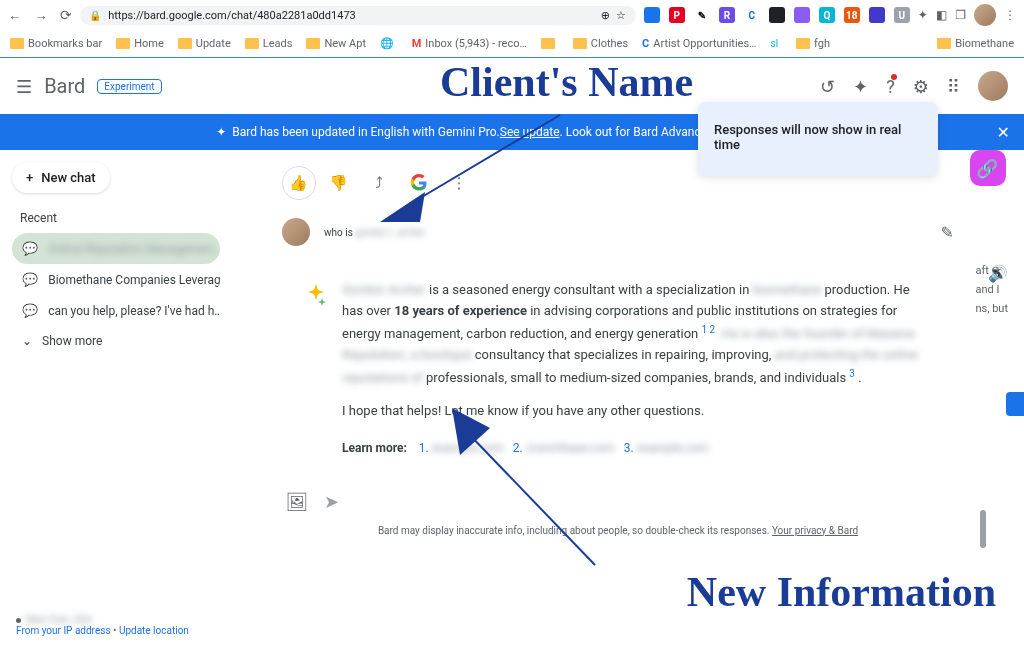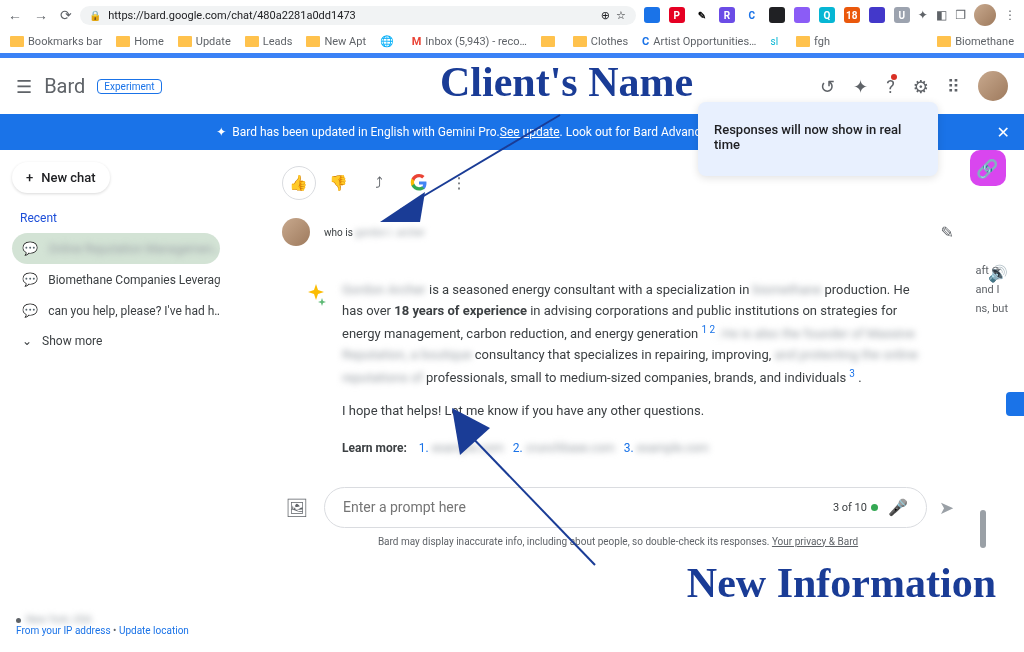--- a/index.html
+++ b/index.html
@@ -8,21 +8,21 @@
 
 .browser-bar { height: 30px; background: #fff; display: flex; align-items: center; padding: 0 8px; gap: 8px; font-size: 12px; color: #5f6368; }
 .nav-arrows { display: flex; gap: 12px; color: #5f6368; }
 .nav-icon { cursor: pointer; font-size: 14px; }
 .url-bar { flex: 1; display: flex; align-items: center; gap: 6px; background: #f1f3f4; border-radius: 14px; padding: 3px 10px; font-size: 11px; color: #202124; }
 .lock { font-size: 10px; }
 .ext-icons { display: flex; gap: 9px; align-items: center; }
 .ext-icon { width: 16px; height: 16px; border-radius: 3px; display: inline-flex; align-items: center; justify-content: center; font-size: 10px; font-weight: bold; }
 
 
-.bookmarks-bar { height: 28px; background: #fff; display: flex; align-items: center; padding: 0 10px; gap: 14px; font-size: 11px; color: #5f6368; border-bottom: 5px solid #3b82f6; }
+.bookmarks-bar { height: 28px; background: #fff; display: flex; align-items: center; padding: 0 10px; gap: 14px; font-size: 11px; color: #5f6368; border-bottom: 1px solid #3b82f6; }
 .bm-item { display: flex; align-items: center; gap: 4px; cursor: pointer; white-space: nowrap; }
 .bm-folder { width: 14px; height: 11px; background: #ffc24d; border-radius: 1px; display: inline-block; }
 
 
 .app-header { height: 56px; display: flex; align-items: center; padding: 0 16px; gap: 12px; }
 .menu-icon { font-size: 18px; color: #5f6368; cursor: pointer; }
 .logo { font-size: 20px; color: #5f6368; font-weight: 400; }
 .experiment-badge { font-size: 10px; color: #1a73e8; border: 1px solid #1a73e8; padding: 1px 6px; border-radius: 4px; }
 .header-right { margin-left: auto; display: flex; gap: 18px; align-items: center; color: #5f6368; }
 .header-icon { font-size: 18px; cursor: pointer; position: relative; }
@@ -32,21 +32,21 @@
 
 
 .banner { height: 36px; background: #1a73e8; color: #fff; display: flex; align-items: center; padding: 0 20px; font-size: 12px; justify-content: center; position: relative; }
 .banner a { color: #fff; text-decoration: underline; }
 .banner-close { position: absolute; right: 14px; cursor: pointer; font-size: 16px; }
 
 
 .main { display: flex; height: calc(100% - 150px); }
 .sidebar { width: 232px; padding: 12px; }
 .new-chat { display: flex; align-items: center; gap: 8px; padding: 8px 14px; border-radius: 20px; background: #fff; border: none; box-shadow: 0 1px 3px rgba(0,0,0,0.15); font-size: 13px; cursor: pointer; color: #202124; font-weight: 500; }
-.recent-label { font-size: 12px; color: #1d4ed8; margin: 18px 0 8px 8px; }
+.recent-label { font-size: 12px; color: #404040; margin: 18px 0 8px 8px; }
 .chat-item { display: flex; align-items: center; gap: 10px; padding: 8px 10px; border-radius: 18px; font-size: 12px; color: #3c4043; cursor: pointer; white-space: nowrap; overflow: hidden; text-overflow: ellipsis; }
 .chat-item.active { background: #d3e3d5; }
 .chat-icon { font-size: 13px; color: #5f6368; }
 .show-more { display: flex; align-items: center; gap: 10px; padding: 8px 10px; font-size: 12px; color: #3c4043; cursor: pointer; }
 .location-block { position: absolute; bottom: 16px; left: 16px; font-size: 10px; color: #5f6368; }
 .location-block .dot { display: inline-block; width: 5px; height: 5px; background: #5f6368; border-radius: 50%; margin-right: 5px; }
 .location-link { color: #1a73e8; cursor: pointer; }
 
 
 .content { flex: 1; padding: 10px 30px 10px 10px; position: relative; }
@@ -89,21 +89,21 @@
 .toast-body { font-size: 11px; color: #5f6368; margin-bottom: 10px; }
 .toast-btn { font-size: 12px; color: #1a73e8; cursor: pointer; font-weight: 500; }
 
 
 .side-accent { position: absolute; right: 18px; top: 150px; width: 36px; height: 36px; background: #d946ef; border-radius: 10px; display: flex; align-items: center; justify-content: center; color: #fff; font-size: 18px; }
 .side-accent2 { position: absolute; right: 0px; top: 392px; width: 18px; height: 24px; background: #1a73e8; border-radius: 4px 0 0 4px; }
 
 
 .anno { position: absolute; font-family: Georgia, serif; font-size: 42px; font-weight: 900; color: #1a3c96; z-index: 100; pointer-events: none; }
 .anno.top { top: 58px; left: 440px; }
-.anno.bot { bottom: 45px; right: 28px; margin-top: 31px; }
+.anno.bot { bottom: 36px; right: 28px; margin-top: 31px; }
 .arrow-svg { position: absolute; z-index: 99; pointer-events: none; }
 
 .scroll-thumb { position: absolute; right: 38px; top: 360px; width: 6px; height: 38px; background: #9aa0a6; border-radius: 3px; }
 </style>
 </head>
 <body>
 
 <div class="browser-bar">
   <div class="nav-arrows">
     <span class="nav-icon">←</span>
@@ -284,28 +284,20 @@
           <div class="learn-more">
             <b>Learn more:</b>
             <span id="sources"><a href="#">&nbsp;&nbsp;&nbsp;1. <span class="blur">example.com</span></a><a href="#">&nbsp;&nbsp;&nbsp;2. <span class="blur">crunchbase.com</span></a><a href="#">&nbsp;&nbsp;&nbsp;3. <span class="blur">example.com</span></a></span>
           </div>
         </div>
       </div>
     </div>
 
     <div class="input-wrap">
       <div class="img-btn">🖼</div>
-      <div class="input-box">
-        <input type="text" placeholder="Enter a prompt here" style="">
-        <span class="counter">
-          <span>3 of 10</span>
-          <span class="green-dot"></span>
-        </span>
-        <span class="mic" style="margin-left:10px">🎤</span>
-      </div>
       <div class="send-btn">➤</div>
     </div>
 
     <div class="footer-note">
       <span>Bard may display inaccurate info, including about people, so double-check its responses. </span><a href="#">Your privacy &amp; Bard</a>
     </div>
 
     <div class="scroll-thumb"></div>
   </div>
 </div>

